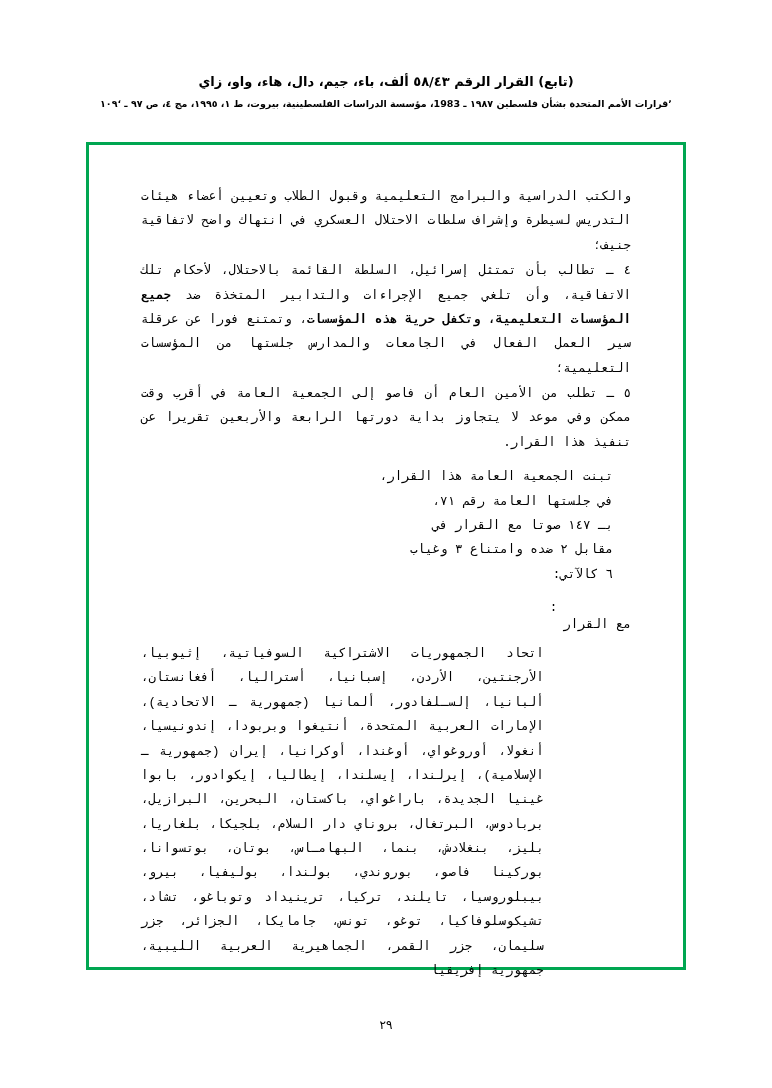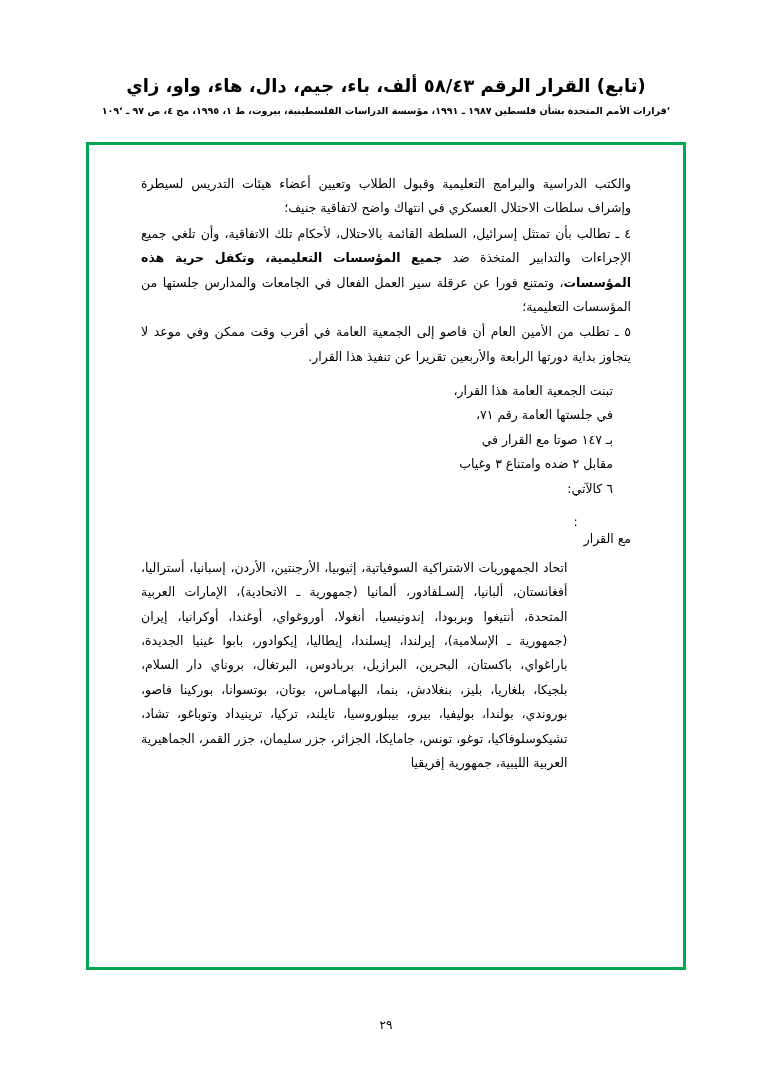--- a/index.html
+++ b/index.html
@@ -24,21 +24,21 @@
 
   
   .header {
     position: absolute;
     top: 72px;
     left: 0;
     right: 0;
     text-align: center;
   }
   .header-title {
-    font-size: 18px;
+    font-size: 13px;
     font-weight: bold;
     letter-spacing: 0px;
     line-height: 1.5;
     direction: rtl;
   }
   .header-subtitle {
     font-size: 9.5px;
     font-weight: bold;
     margin-top: 6px;
     direction: rtl;
@@ -50,23 +50,24 @@
     position: absolute;
     top: 142px;
     left: 86px;
     width: 600px;
     height: 828px;
     border: 3px solid #00a651;
     box-sizing: border-box;
     background: #ffffff;
   }
   .frame-inner {
-    padding: 27px 52px 20px 52px;
+    padding: 40px 52px 20px 52px;
     box-sizing: border-box;
     height: 100%;
+    font-family: Liberation Mono, monospace;
   }
 
   .para {
     direction: rtl;
     text-align: justify;
     text-align-last: right;
     font-size: 12.5px;
     line-height: 1.95;
     margin: 0 0 1px 0;
   }
@@ -122,21 +123,21 @@
     direction: rtl;
   }
 </style>
 </head>
 <body>
 
 <div class="page">
 
   <div class="header">
     <div class="header-title">(تابع) القرار الرقم ٥٨/٤٣ ألف، باء، جيم، دال، هاء، واو، زاي</div>
-    <div class="header-subtitle">ʼقرارات الأمم المتحدة بشأن فلسطين ١٩٨٧ ـ ١٩٩١، مؤسسة الدراسات الفلسطينية، بيروت، ط ١، ١٩٩٥، مج ٤، ص ٩٧ ـ ١٠٩ʻ</div>
+    <div class="header-subtitle">ʼقرارات الأمم المتحدة بشأن فلسطين ١٩٨٧ ـ 1983، مؤسسة الدراسات الفلسطينية، بيروت، ط ١، ١٩٩٥، مج ٤، ص ٩٧ ـ ١٠٩ʻ</div>
   </div>
 
   <div class="frame">
     <div class="frame-inner">
 
       <p class="para justified">والكتب الدراسية والبرامج التعليمية وقبول الطلاب وتعيين أعضاء هيئات التدريس لسيطرة وإشراف سلطات الاحتلال العسكري في انتهاك واضح لاتفاقية جنيف؛</p>
 
       <p class="para justified">
         <span>٤ ـ</span>
         <span>تطالب بأن تمتثل إسرائيل، السلطة القائمة بالاحتلال، لأحكام تلك الاتفاقية، وأن تلغي جميع الإجراءات والتدابير المتخذة ضد </span><span class="bold-run">جميع المؤسسات التعليمية، وتكفل حرية هذه المؤسسات</span><span>، وتمتنع فورا عن عرقلة سير العمل الفعال في الجامعات والمدارس جلستها من المؤسسات التعليمية؛</span>

